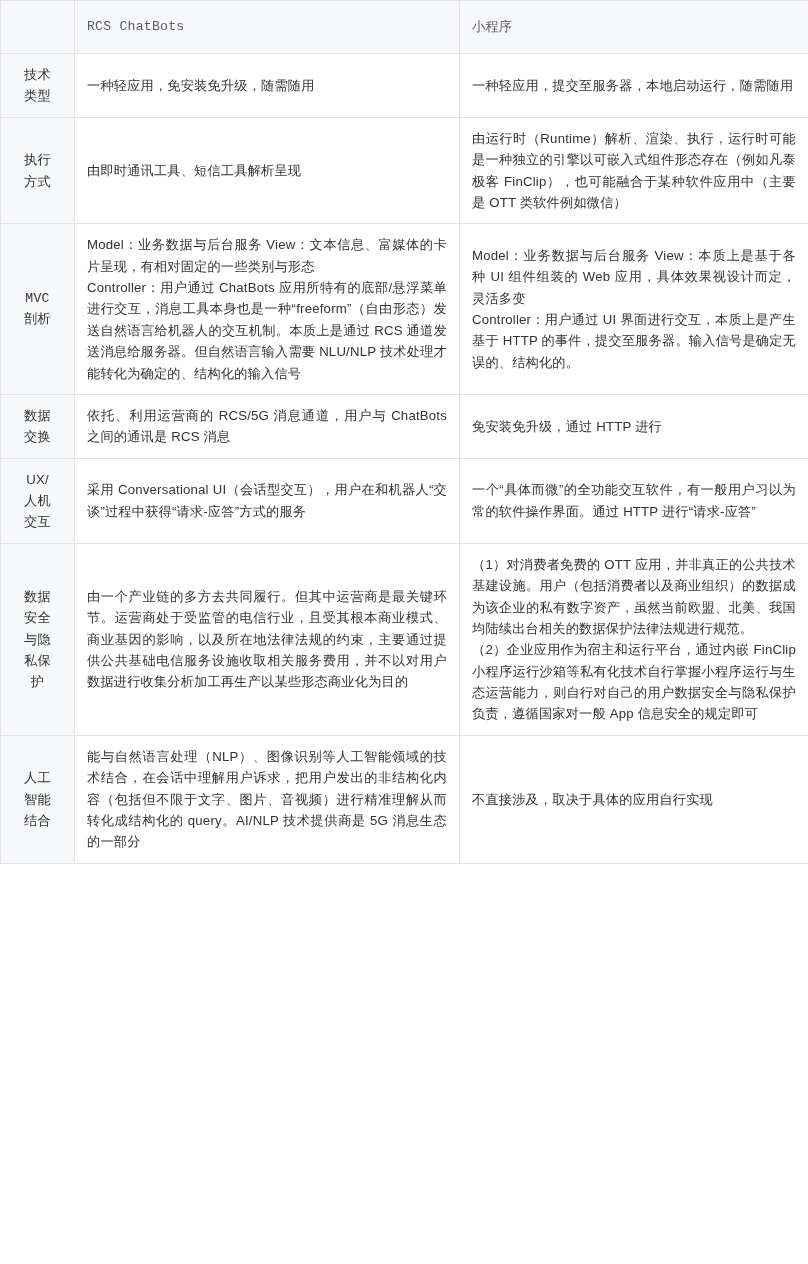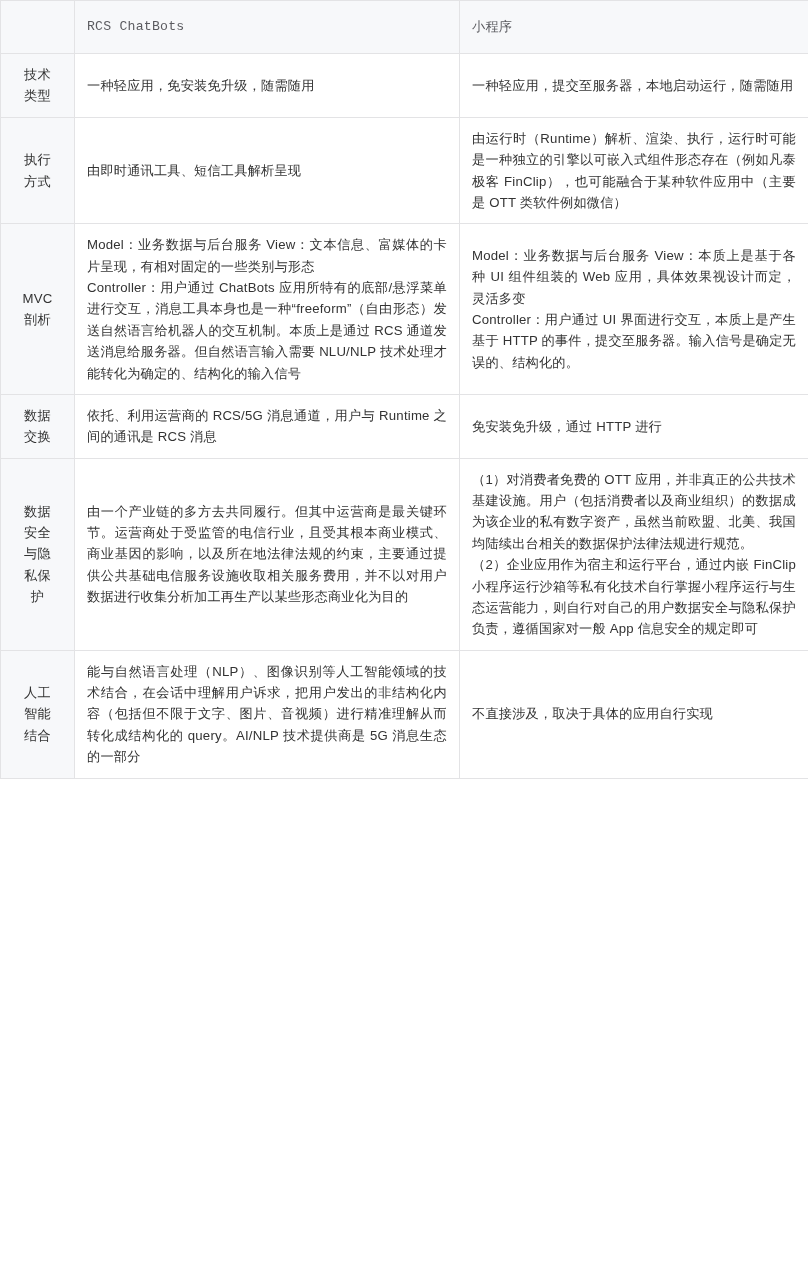--- a/index.html
+++ b/index.html
@@ -92,32 +92,39 @@
         <td class="cell">一种轻应用，免安装免升级，随需随用</td>
         <td class="cell">一种轻应用，提交至服务器，本地启动运行，随需随用</td>
       </tr>
       <tr>
         <td class="rowhead" style="white-space: pre-line;">执行
 方式</td>
         <td class="cell">由即时通讯工具、短信工具解析呈现</td>
         <td class="cell">由运行时（Runtime）解析、渲染、执行，运行时可能是一种独立的引擎以可嵌入式组件形态存在（例如凡泰极客 FinClip），也可能融合于某种软件应用中（主要是 OTT 类软件例如微信）</td>
       </tr>
       <tr>
-        <td class="rowhead" style="white-space: pre-line;">MVC
+        <td class="rowhead" style="white-space: pre-line; font-family: Liberation Mono, monospace;">MVC
 剖析</td>
         <td class="cell" style="white-space: pre-line;">Model：业务数据与后台服务 View：文本信息、富媒体的卡片呈现，有相对固定的一些类别与形态
 Controller：用户通过 ChatBots 应用所特有的底部/悬浮菜单进行交互，消息工具本身也是一种“freeform”（自由形态）发送自然语言给机器人的交互机制。本质上是通过 RCS 通道发送消息给服务器。但自然语言输入需要 NLU/NLP 技术处理才能转化为确定的、结构化的输入信号</td>
         <td class="cell" style="white-space: pre-line;">Model：业务数据与后台服务 View：本质上是基于各种 UI 组件组装的 Web 应用，具体效果视设计而定，灵活多变
 Controller：用户通过 UI 界面进行交互，本质上是产生基于 HTTP 的事件，提交至服务器。输入信号是确定无误的、结构化的。</td>
       </tr>
       <tr>
         <td class="rowhead" style="white-space: pre-line;">数据
 交换</td>
-        <td class="cell">依托、利用运营商的 RCS/5G 消息通道，用户与 Runtime 之间的通讯是 RCS 消息</td>
+        <td class="cell">依托、利用运营商的 RCS/5G 消息通道，用户与 ChatBots 之间的通讯是 RCS 消息</td>
         <td class="cell">免安装免升级，通过 HTTP 进行</td>
+      </tr>
+      <tr>
+        <td class="rowhead" style="white-space: pre-line;">UX/
+人机
+交互</td>
+        <td class="cell">采用 Conversational UI（会话型交互），用户在和机器人“交谈”过程中获得“请求-应答”方式的服务</td>
+        <td class="cell">一个“具体而微”的全功能交互软件，有一般用户习以为常的软件操作界面。通过 HTTP 进行“请求-应答”</td>
       </tr>
       <tr>
         <td class="rowhead" style="white-space: pre-line;">数据
 安全
 与隐
 私保
 护</td>
         <td class="cell">由一个产业链的多方去共同履行。但其中运营商是最关键环节。运营商处于受监管的电信行业，且受其根本商业模式、商业基因的影响，以及所在地法律法规的约束，主要通过提供公共基础电信服务设施收取相关服务费用，并不以对用户数据进行收集分析加工再生产以某些形态商业化为目的</td>
         <td class="cell" style="white-space: pre-line;">（1）对消费者免费的 OTT 应用，并非真正的公共技术基建设施。用户（包括消费者以及商业组织）的数据成为该企业的私有数字资产，虽然当前欧盟、北美、我国均陆续出台相关的数据保护法律法规进行规范。
 （2）企业应用作为宿主和运行平台，通过内嵌 FinClip 小程序运行沙箱等私有化技术自行掌握小程序运行与生态运营能力，则自行对自己的用户数据安全与隐私保护负责，遵循国家对一般 App 信息安全的规定即可</td>

